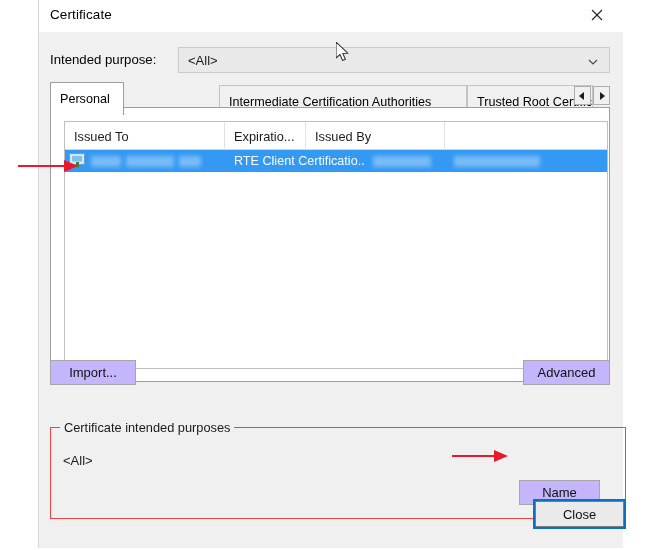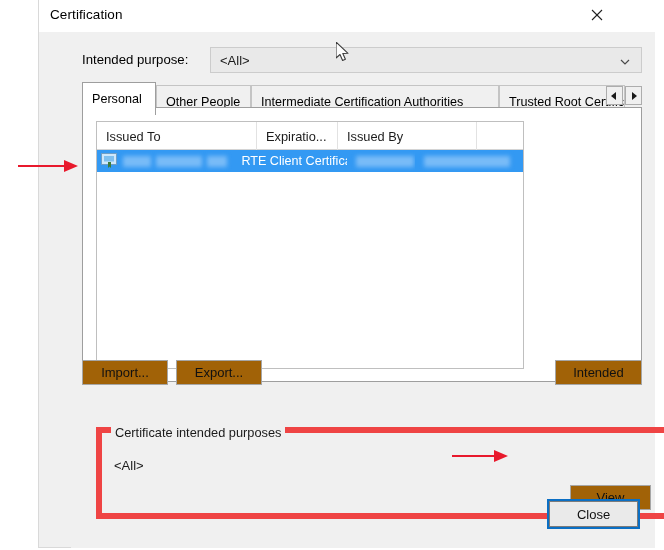--- a/index.html
+++ b/index.html
@@ -46,21 +46,20 @@
     color: #202020;
     font-size: 15px;
     line-height: 1;
     cursor: default;
   }
   .dialog-body {
     position: absolute;
     left: 0; top: 32px;
     width: 584px; height: 516px;
     background: #f0f0f0;
-    margin-left: 32px;
   }
 
   
   .purpose-label {
     position: absolute;
     left: 11px; top: 20px;
     font-size: 13.2px;
     color: #000000;
   }
   .purpose-combo {
@@ -128,21 +127,21 @@
     left: 11px; top: 75px;
     width: 560px; height: 275px;
     background: #ffffff;
     border: 1px solid #9e9e9e;
   }
 
   
   .listview {
     position: absolute;
     left: 13px; top: 13px;
-    width: 428px; height: 248px;
+    width: 544px; height: 248px;
     background: #ffffff;
     border: 1px solid #bfbfbf;
     text-align: right;
   }
   .lv-header {
     position: relative;
     height: 28px;
     background: #ffffff;
     border-bottom: 1px solid #d4d4d4;
     display: flex;
@@ -188,41 +187,41 @@
     background: #79bbf7;
     border-radius: 1px;
     filter: blur(2.2px);
     height: 11px;
   }
   .redacted.seg { margin-right: 5px; }
 
   
   .btn {
     position: absolute;
-    background: #a16207;
+    background: #c4b5fd;
     border: 1px solid #a6a6a6;
     font-size: 13px;
     color: #111111;
     display: flex; align-items: center; justify-content: center;
     font-family: "Liberation Sans", sans-serif;
     cursor: default;
   }
   .btn.default {
     background: #eaeaea;
     border: 1px solid #7b7b7b;
     outline: 2px solid #0b6fc4;
     outline-offset: 0px;
   }
 
   
   .groupbox {
     position: absolute;
-    left: 25px; top: 395px;
+    left: 11px; top: 395px;
     width: 576px; height: 92px;
-    border: 6px solid #ef4444;
+    border: 1px solid #ef4444;
   }
   .groupbox-title {
     position: absolute;
     left: 9px; top: -8px;
     background: #f0f0f0;
     padding: 0 4px;
     font-size: 12.8px;
     color: #1a1a1a;
   }
   .groupbox-content {
@@ -237,21 +236,21 @@
   .cursor { position: absolute; pointer-events: none; }
 </style>
 </head>
 <body>
 
 <div id="root">
 
   <div class="dialog">
 
     <div class="titlebar">
-      <div class="title-text">Certification</div>
+      <div class="title-text">Certificate</div>
       <div class="close-x">
         <svg width="12" height="12" viewBox="0 0 12 12" aria-hidden="true">
           <line x1="1" y1="1" x2="11" y2="11" stroke="#222" stroke-width="1.1"></line>
           <line x1="11" y1="1" x2="1" y2="11" stroke="#222" stroke-width="1.1"></line>
         </svg>
       </div>
     </div>
 
     <div class="dialog-body">
 
@@ -261,23 +260,20 @@
         <span class="combo-chevron">
           <svg width="12" height="12" viewBox="0 0 12 12" aria-hidden="true">
             <polyline points="2,4 6,8 10,4" fill="none" stroke="#4a4a4a" stroke-width="1.2"></polyline>
           </svg>
         </span>
       </div>
 
       <div class="tabstrip">
         <div class="tab active" style="left:0px;width:74px;">
           <span>Personal</span>
-        </div>
-        <div class="tab" style="left:74px;width:95px;">
-          <span>Other People</span>
         </div>
         <div class="tab" style="left:169px;width:248px;">
           <span>Intermediate Certification Authorities</span>
         </div>
         <div class="tab" style="left:417px;width:126px;">
           <span>Trusted Root Certification</span>
         </div>
         <div class="tab-spin" style="left:524px;">
           <svg width="7" height="8" viewBox="0 0 7 8" aria-hidden="true">
               <polygon points="5,0 5,8 0,4" fill="#1a1a1a"></polygon>
@@ -327,30 +323,29 @@
               <span class="cell" style="width:130px;">
                 <span class="redacted" style="width:86px;"></span>
               </span>
             </div>
           </div>
 
         </div>
       </div>
 
       <div class="btn" style="left:11px; top:328px; width:86px; height:25px;">Import...</div>
-      <div class="btn" style="left:105px; top:328px; width:86px; height:25px;">Export...</div>
-      <div class="btn" style="left:484px; top:328px; width:87px; height:25px;">Intended</div>
+      <div class="btn" style="left:484px; top:328px; width:87px; height:25px;">Advanced</div>
 
       <div class="groupbox">
         <div class="groupbox-title">Certificate intended purposes</div>
         <div class="groupbox-content">&lt;All&gt;</div>
-        <div class="btn" style="left:468px; top:52px; width:81px; height:25px;">View</div>
-      </div>
-
-      <div class="btn default" style="left:478px; top:469px; width:89px; height:26px;">Close</div>
+        <div class="btn" style="left:468px; top:52px; width:81px; height:25px;">Name</div>
+      </div>
+
+      <div class="btn default" style="left:496px; top:469px; width:89px; height:26px;">Close</div>
 
     </div>
   </div>
 
   <svg class="anno" style="left:18px; top:158px;" width="62" height="16" aria-hidden="true">
     <line x1="0" y1="8" x2="48" y2="8" stroke="#e8192c" stroke-width="2"></line>
     <polygon points="46,2 60,8 46,14" fill="#e8192c"></polygon>
   </svg>
 
   <svg class="anno" style="left:452px; top:448px;" width="58" height="16" aria-hidden="true">

